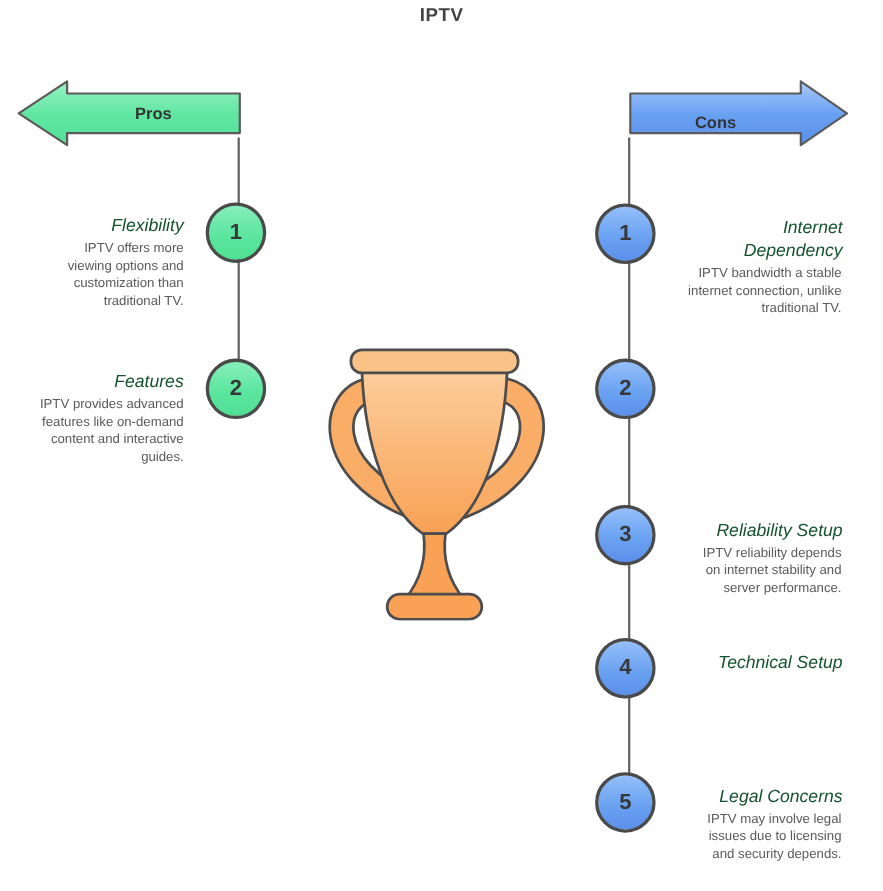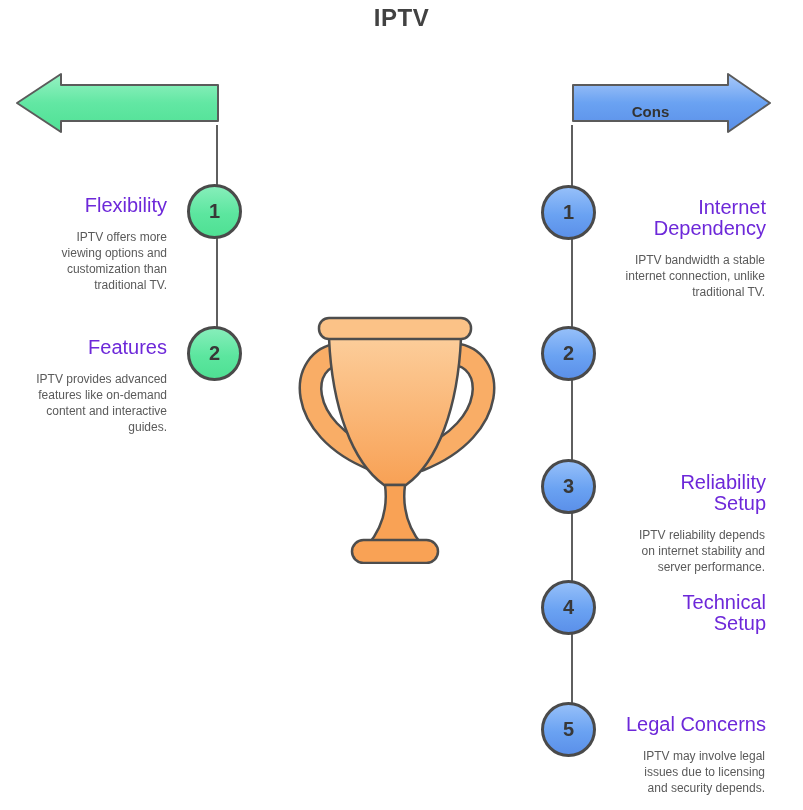--- a/index.html
+++ b/index.html
@@ -1,36 +1,36 @@
 <!DOCTYPE html>
 <html><head>
 <meta charset="utf-8">
 <style>
   * { margin:0; padding:0; box-sizing:border-box; }
   body { background:#ffffff; font-family:"Liberation Sans", sans-serif; }
   .canvas { position:relative; width:803px; height:810px; background:#ffffff; overflow:hidden; }
 
   .main-title { position:absolute; top:4px; left:0; width:803px; text-align:center;
-                font-size:24px; font-weight:bold; color:#424242; letter-spacing:0.5px; }
+                font-size:17px; font-weight:bold; color:#424242; letter-spacing:0.5px; }
 
   .arrow-svg { position:absolute; }
   .arrow-label { position:absolute; display:flex; align-items:center; justify-content:center;
                  font-size:15px; font-weight:bold; color:#333333; }
 
   .connector { position:absolute; width:2px; background:#5f5f5f; z-index:1; }
 
   .num-circle { position:absolute; width:55px; height:55px; border-radius:50%;
                 border:3px solid #4a4a4a; display:flex; align-items:center; justify-content:center;
                 font-size:20px; font-weight:bold; color:#383838; z-index:2; }
   .num-circle.green { background:linear-gradient(180deg,#86eeba 0%,#5ce69f 55%,#4fe093 100%); }
   .num-circle.blue  { background:linear-gradient(180deg,#95bff9 0%,#6aa2f2 55%,#5b90e9 100%); }
 
   .item { position:absolute; z-index:3; }
-  .item-title { font-size:20px; color:#6d28d9; line-height:21px; }
-  .item-desc  { font-size:12px; color:#5a5a5a; line-height:16px; margin-top:13px; }
+  .item-title { font-size:16px; color:#14532d; line-height:21px;font-style:italic; }
+  .item-desc  { font-size:12px; color:#5a5a5a; line-height:16px; margin-top:1px; }
 
   .pros-item { text-align:right; width:132px; }
   .cons-item { text-align:right; width:150px; }
   .cons-item .item-title { max-width:141px; }
   .cons-item .item-desc  { max-width:140px; }
 
   .trophy-wrap { position:absolute; left:282px; top:312px; z-index:1; }
 </style>
 </head>
 <body>
@@ -42,20 +42,21 @@
   <svg class="arrow-svg" style="left:14px; top:70px;" width="208" height="66" viewBox="0 0 208 66">
     <defs>
       <linearGradient id="gradGreen" x1="0" y1="0" x2="0" y2="1">
         <stop offset="0" stop-color="#97f2c3"></stop>
         <stop offset="0.5" stop-color="#62e7a3"></stop>
         <stop offset="1" stop-color="#50e195"></stop>
       </linearGradient>
     </defs>
     <polygon points="3,33 47,4 47,15 204,15 204,51 47,51 47,62" fill="url(#gradGreen)" stroke="#5b5b5b" stroke-width="2" stroke-linejoin="round"></polygon>
   </svg>
+  <div class="arrow-label" style="left:61px; top:85px; width:157px; height:36px;">Pros</div>
 
   <svg class="arrow-svg" style="left:571px; top:70px;" width="202" height="66" viewBox="0 0 202 66">
     <defs>
       <linearGradient id="gradBlue" x1="0" y1="0" x2="0" y2="1">
         <stop offset="0" stop-color="#a9c9f9"></stop>
         <stop offset="0.5" stop-color="#6aa2f2"></stop>
         <stop offset="1" stop-color="#5a8fe8"></stop>
       </linearGradient>
     </defs>
     <polygon points="2,15 157,15 157,4 199,33 157,62 157,51 2,51" fill="url(#gradBlue)" stroke="#5b5b5b" stroke-width="2" stroke-linejoin="round"></polygon>

